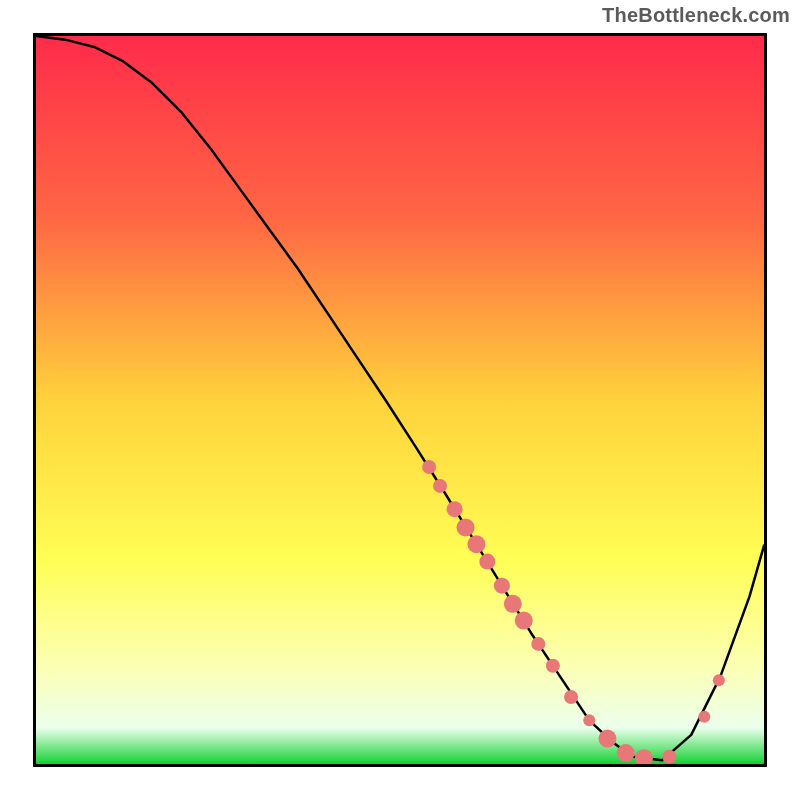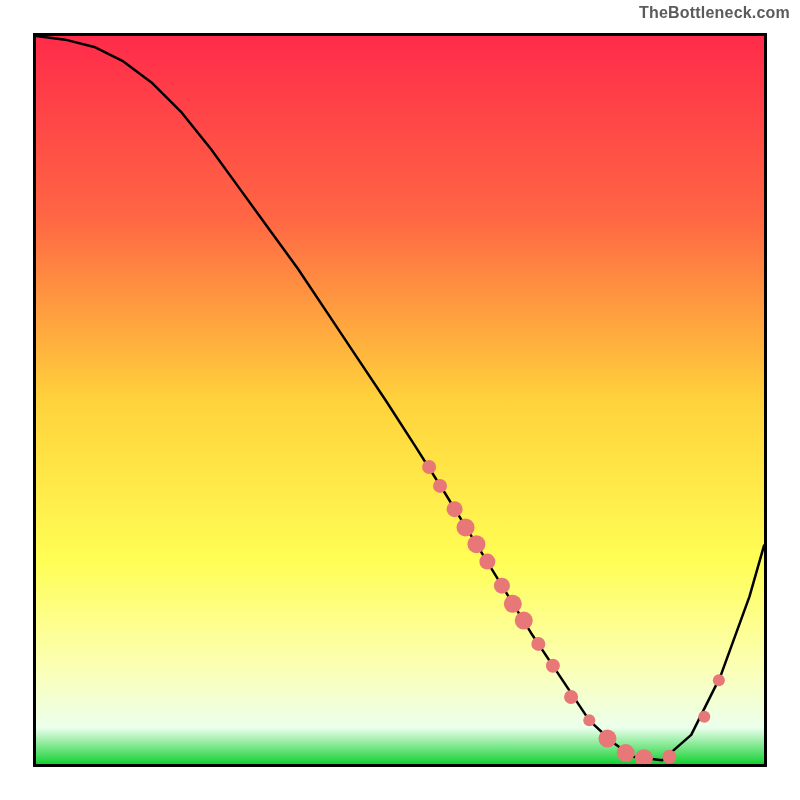--- a/index.html
+++ b/index.html
@@ -13,21 +13,21 @@
   }
   .frame {
     position: relative;
     width: 800px;
     height: 800px;
   }
   .attribution {
     position: absolute;
     top: 4px;
     right: 10px;
-    font-size: 16px;
+    font-size: 20px;
     font-weight: 600;
     color: #5b5b5b;
     letter-spacing: 0.2px;
   }
   .plot-area {
     position: absolute;
     box-sizing: border-box;
     border: 3px solid #000000;
   }
   svg.plot-svg {

